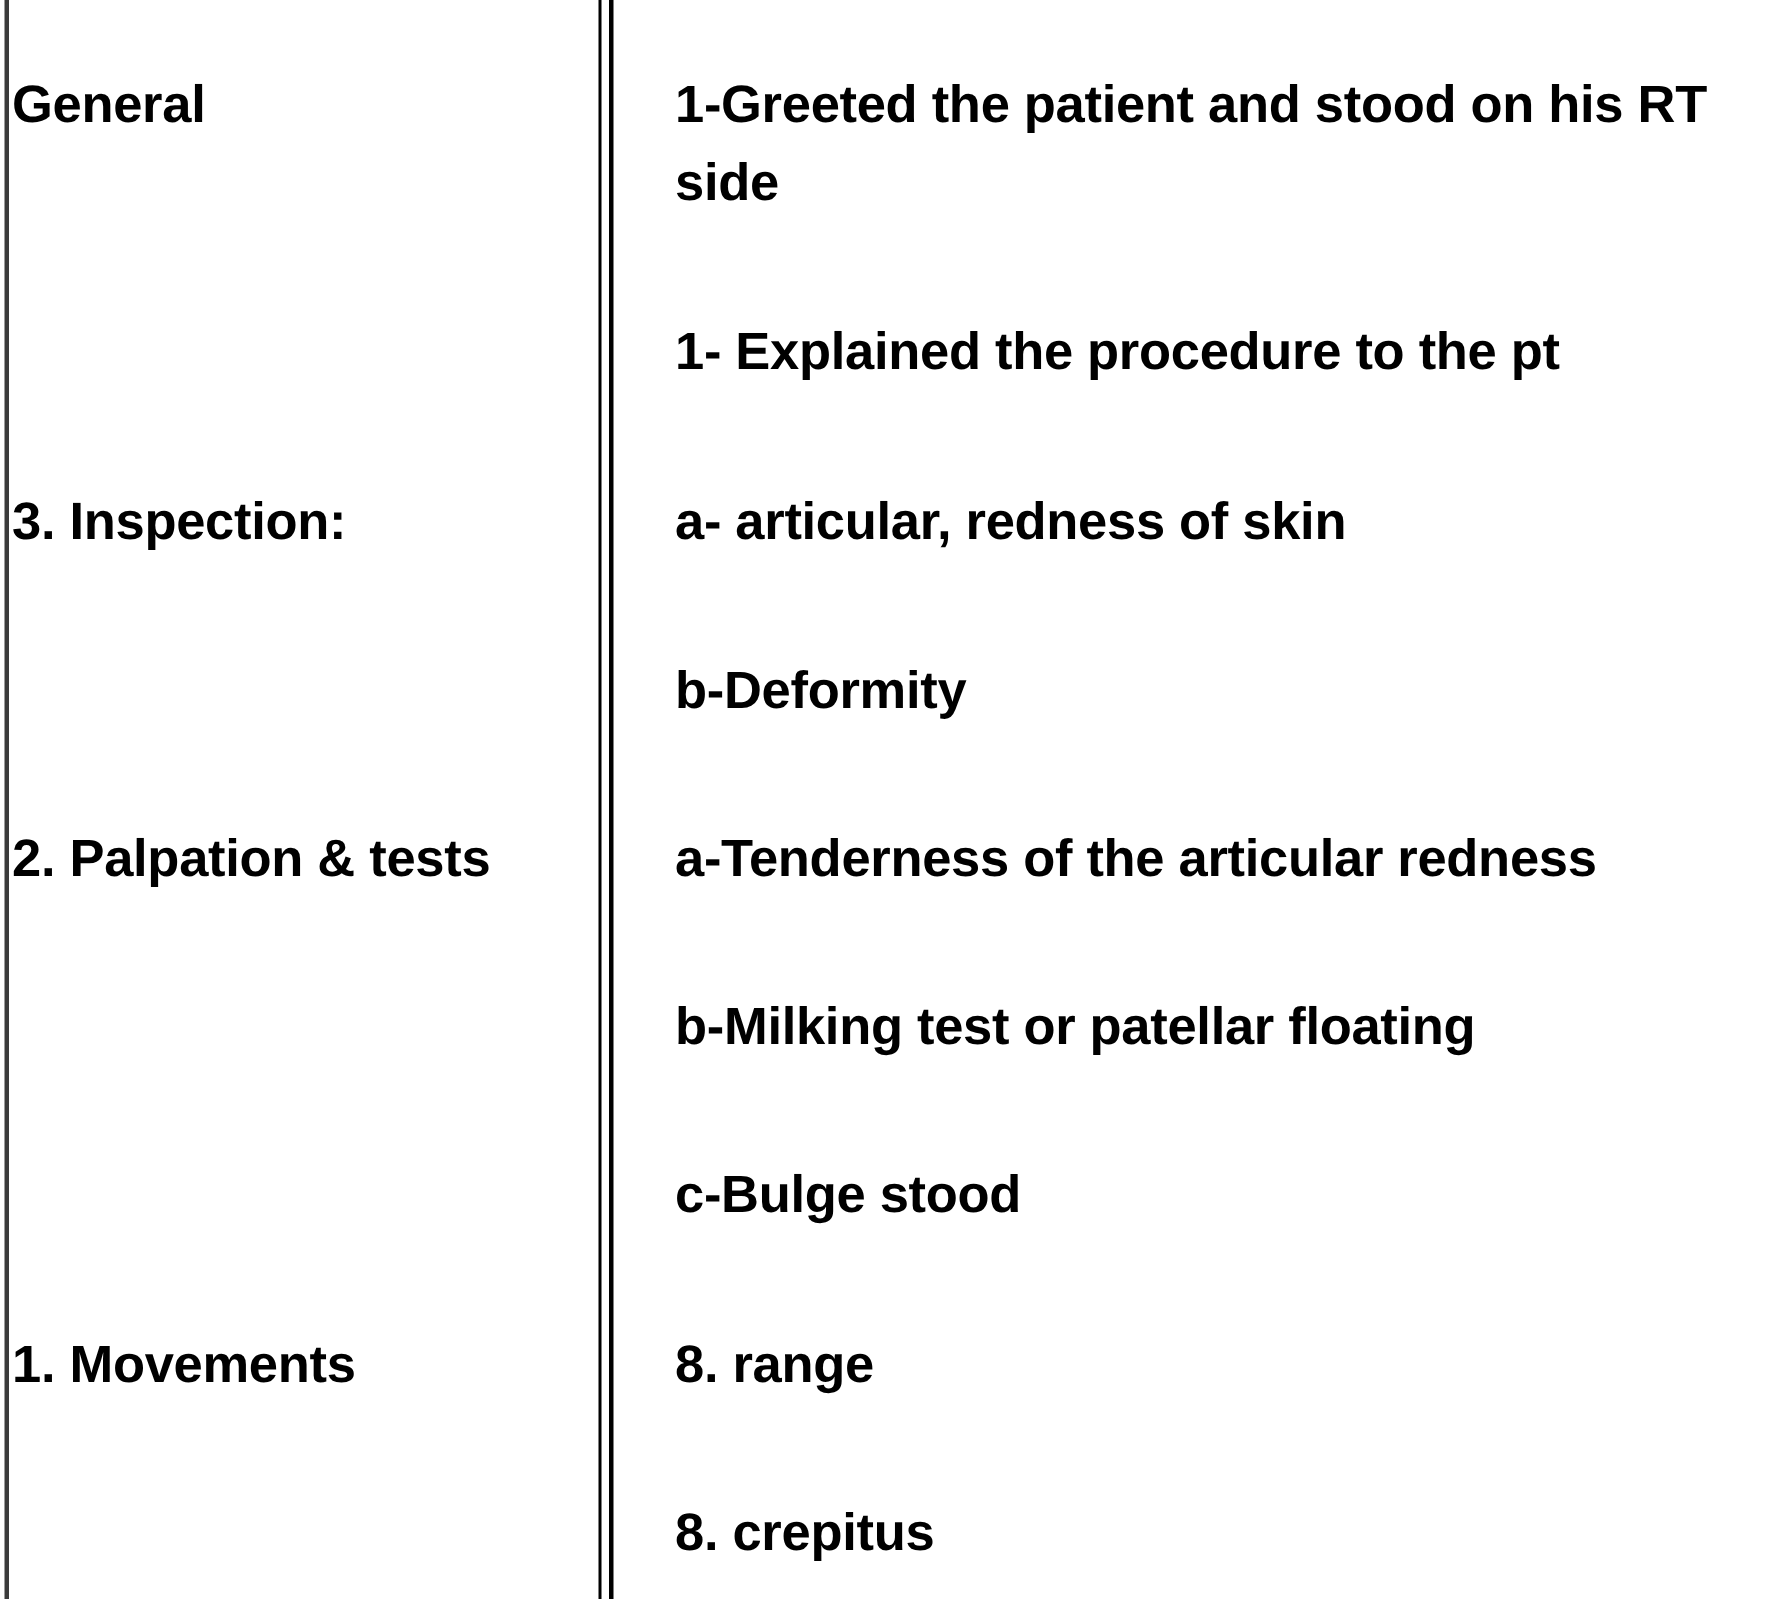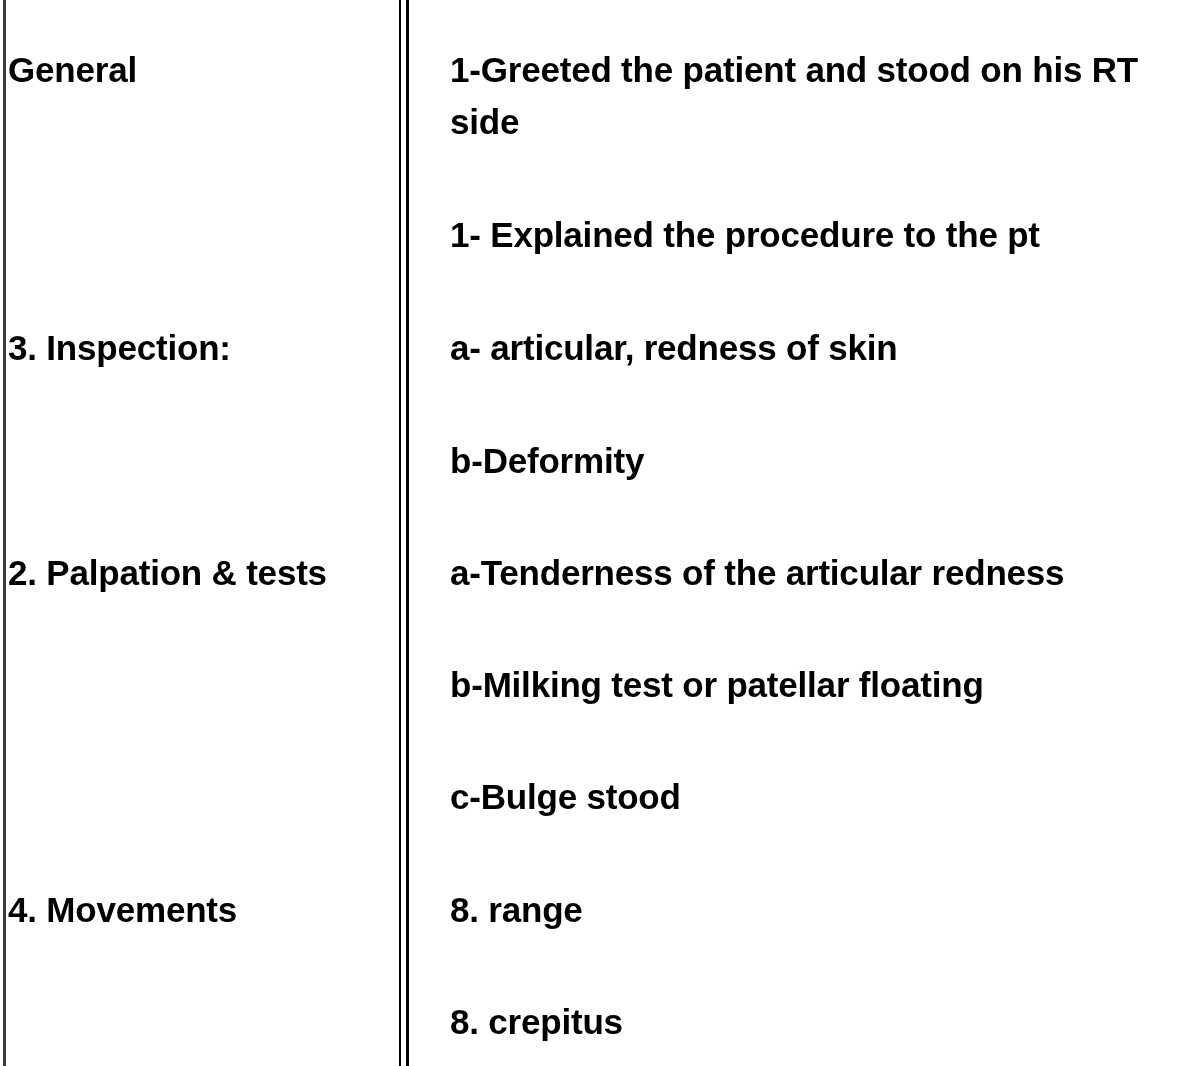--- a/index.html
+++ b/index.html
@@ -96,21 +96,21 @@
 <div id="sheet">
 
   <div class="rule" id="left-border"></div>
   <div class="rule" id="divider-line-a"></div>
   <div class="rule" id="divider-line-b"></div>
 
   <div class="column" id="left-column">
     <div class="entry" style="top: 44px;">General</div>
     <div class="entry" style="top: 322px;">3. Inspection:</div>
     <div class="entry" style="top: 547px;">2. Palpation &amp; tests</div>
-    <div class="entry" style="top: 884px;">4. Movements</div>
+    <div class="entry" style="top: 884px;">1. Movements</div>
   </div>
 
   <div class="column" id="right-column">
     <div class="entry" style="top: 44px;">1-Greeted the patient and stood on his RT side</div>
     <div class="entry" style="top: 209px;">1- Explained the procedure to the pt</div>
     <div class="entry" style="top: 322px;">a- articular, redness of skin</div>
     <div class="entry" style="top: 435px;">b-Deformity</div>
     <div class="entry" style="top: 547px;">a-Tenderness of the articular redness</div>
     <div class="entry" style="top: 659px;">b-Milking test or patellar floating</div>
     <div class="entry" style="top: 771px;">c-Bulge stood</div>

